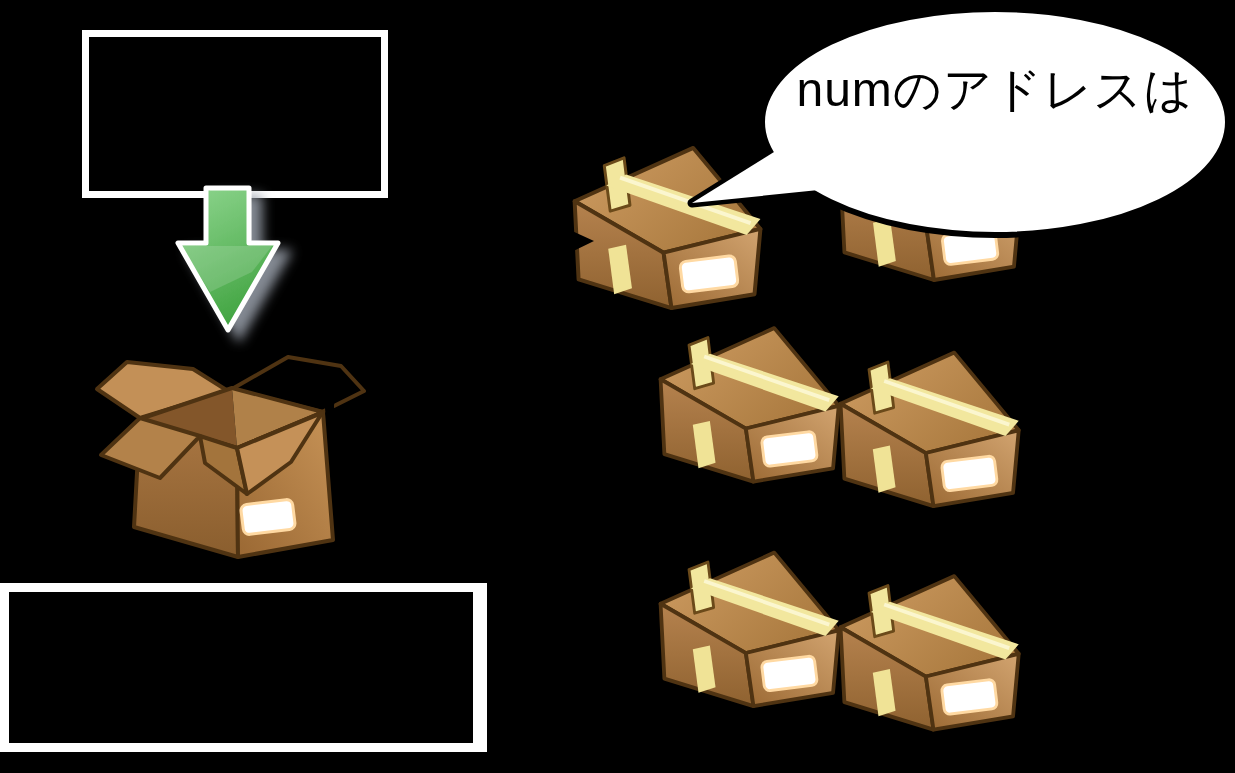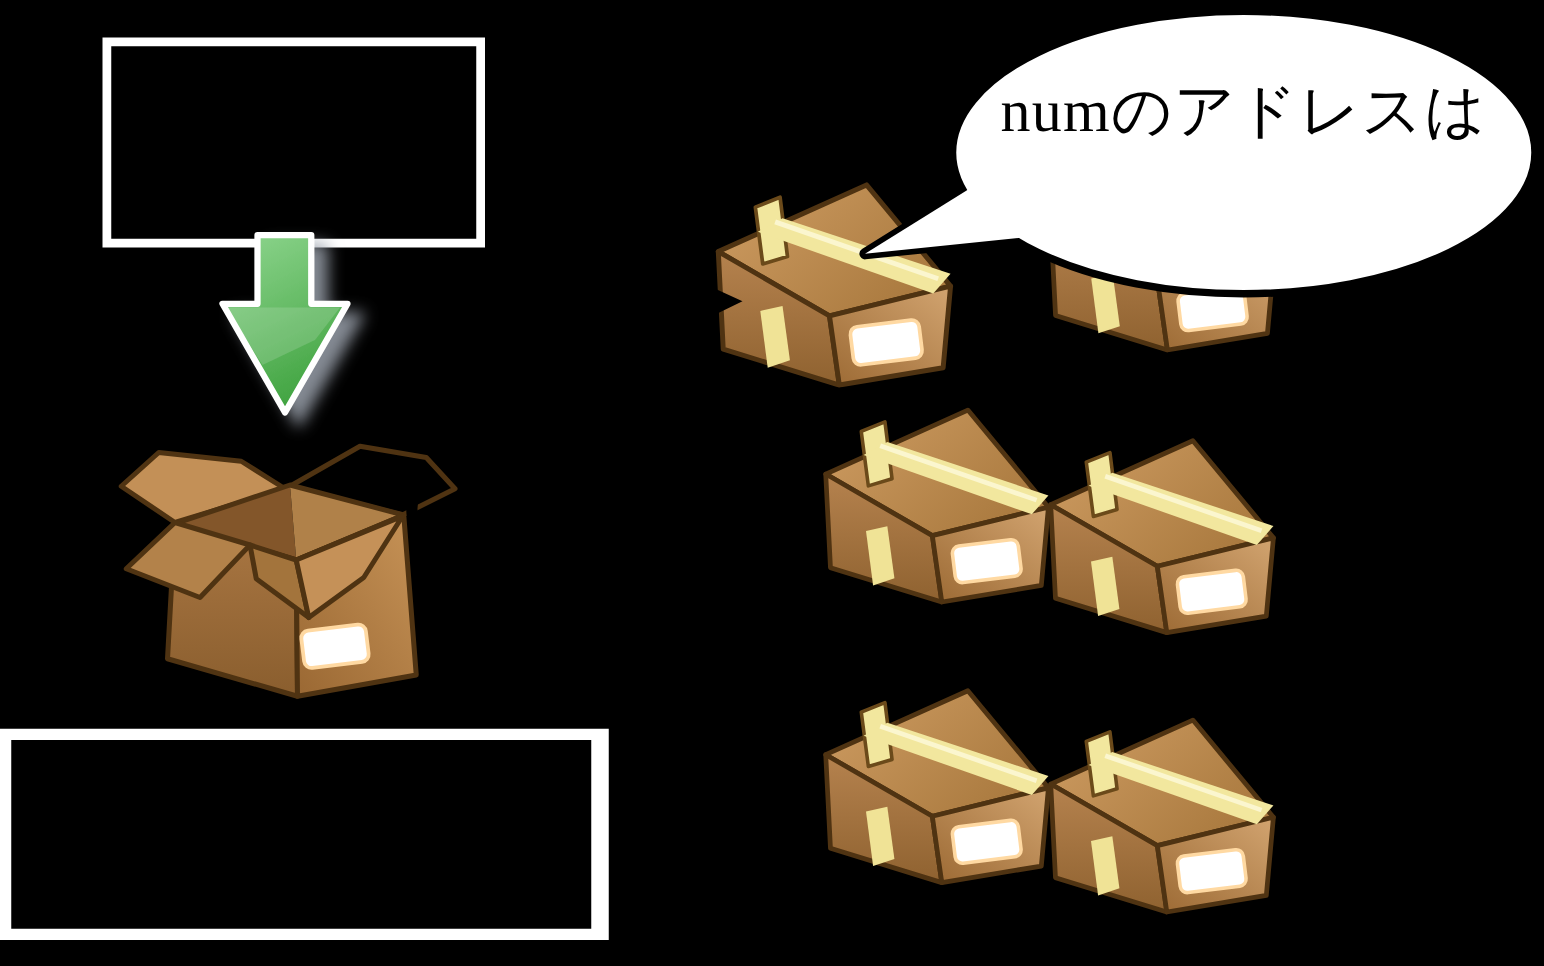--- a/index.html
+++ b/index.html
@@ -1,21 +1,21 @@
 <!DOCTYPE html>
 <html><head>
 <meta charset="utf-8">
 <style>
   html,body{margin:0;padding:0;background:#000;}
   .stage{position:relative;width:1235px;height:773px;background:#000;overflow:hidden;
          font-family:"Liberation Serif","DejaVu Serif",serif;}
   .stage svg{position:absolute;left:0;top:0;}
   .bubble-text{position:absolute;left:765px;top:56px;width:460px;text-align:center;
                color:#000;font-size:48px;line-height:68px;letter-spacing:1px;}
-  .bubble-text .latin{font-family:Liberation Serif, serif;}
+  .bubble-text .latin{font-family:Liberation Sans, sans-serif;}
   .bubble-text .jp{font-family:Liberation Mono, monospace;}
 </style>
 </head>
 <body>
 
 <div class="stage">
 
 <svg width="1235" height="773" viewBox="0 0 1235 773">
   <defs>
     <linearGradient id="gTop" x1="0" y1="0" x2="1" y2="0.6">

